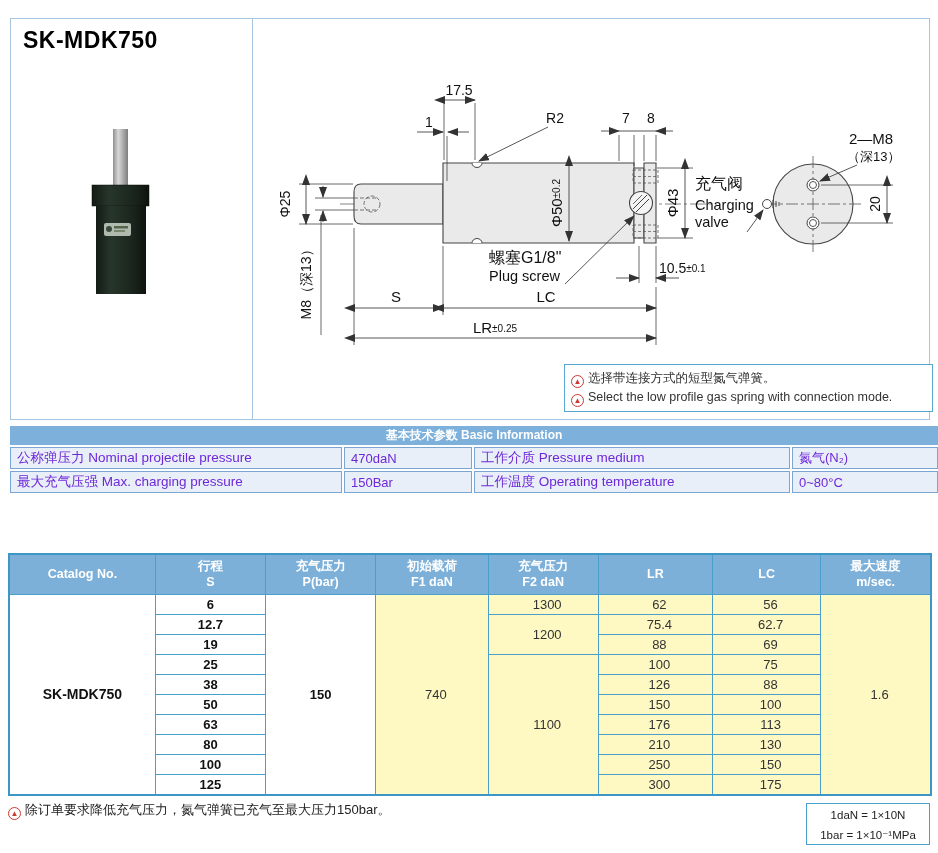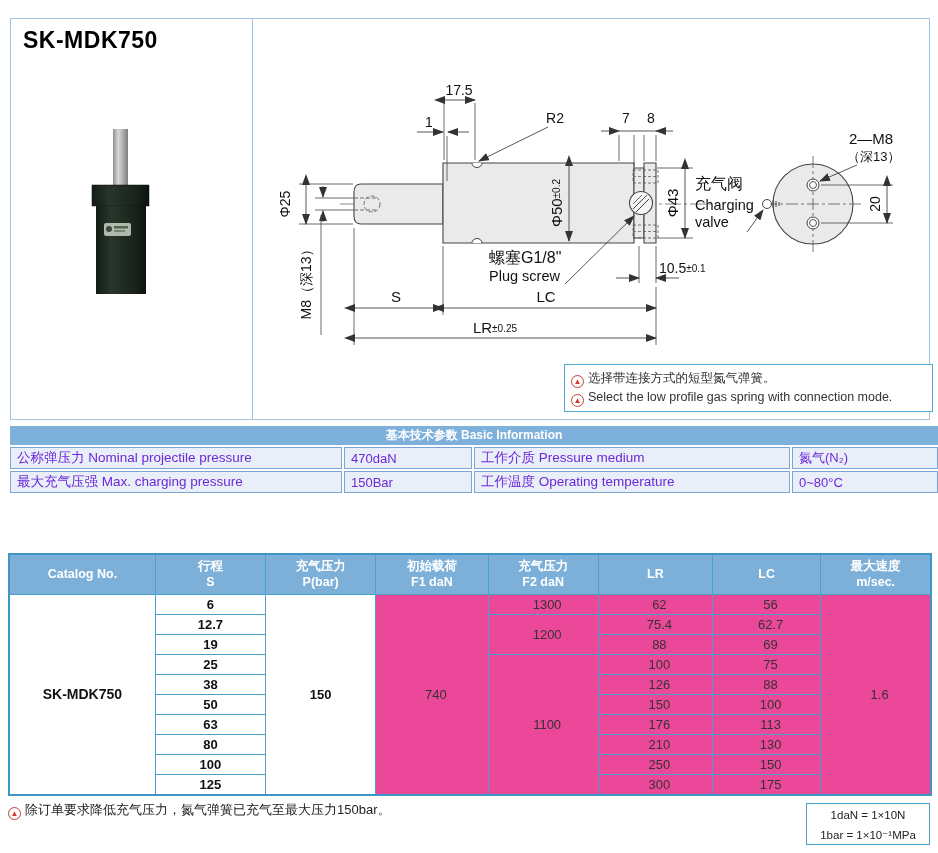--- a/index.html
+++ b/index.html
@@ -23,21 +23,21 @@
   .basic-table td.val{font-size:13px;}
   .lbl-flex{display:flex;justify-content:space-between;align-items:center;}
 
   
   .spec-table{position:absolute;left:8px;top:553px;width:924px;border-collapse:collapse;table-layout:fixed;border:2px solid #3E96C4;}
   .spec-table th{background:#7CB0D9;color:#fff;font-size:12.5px;font-weight:bold;line-height:1.3;padding:3px 0;border:1px solid #4BA0CB;}
   .spec-table td{border:1px solid #4BA0CB;text-align:center;font-size:13px;height:19px;padding:0;color:#333;}
   .spec-table td.cat{font-weight:bold;font-size:14px;color:#111;background:#fff;}
   .spec-table td.s{font-weight:bold;color:#111;background:#fff;}
   .spec-table td.p{font-weight:bold;color:#111;background:#fff;}
-  .spec-table td.lt{background:#ec4899;padding-left:8px;}
+  .spec-table td.lt{background:#fef9c3;padding-left:8px;}
 
   
   .footer-notes{position:absolute;left:8px;top:800px;width:790px;font-size:13px;line-height:20px;color:#222;}
   .units-box{position:absolute;right:8px;top:803px;width:124px;height:42px;border:1px solid #4BA0CB;
              font-size:11.5px;line-height:20px;text-align:center;color:#222;box-sizing:border-box;padding-top:1px;margin-left:46px;}
 
   
   .dwg line,.dwg path,.dwg rect,.dwg circle,.dwg ellipse{vector-effect:non-scaling-stroke;}
   .dwg text{fill:#111;}
 </style>

